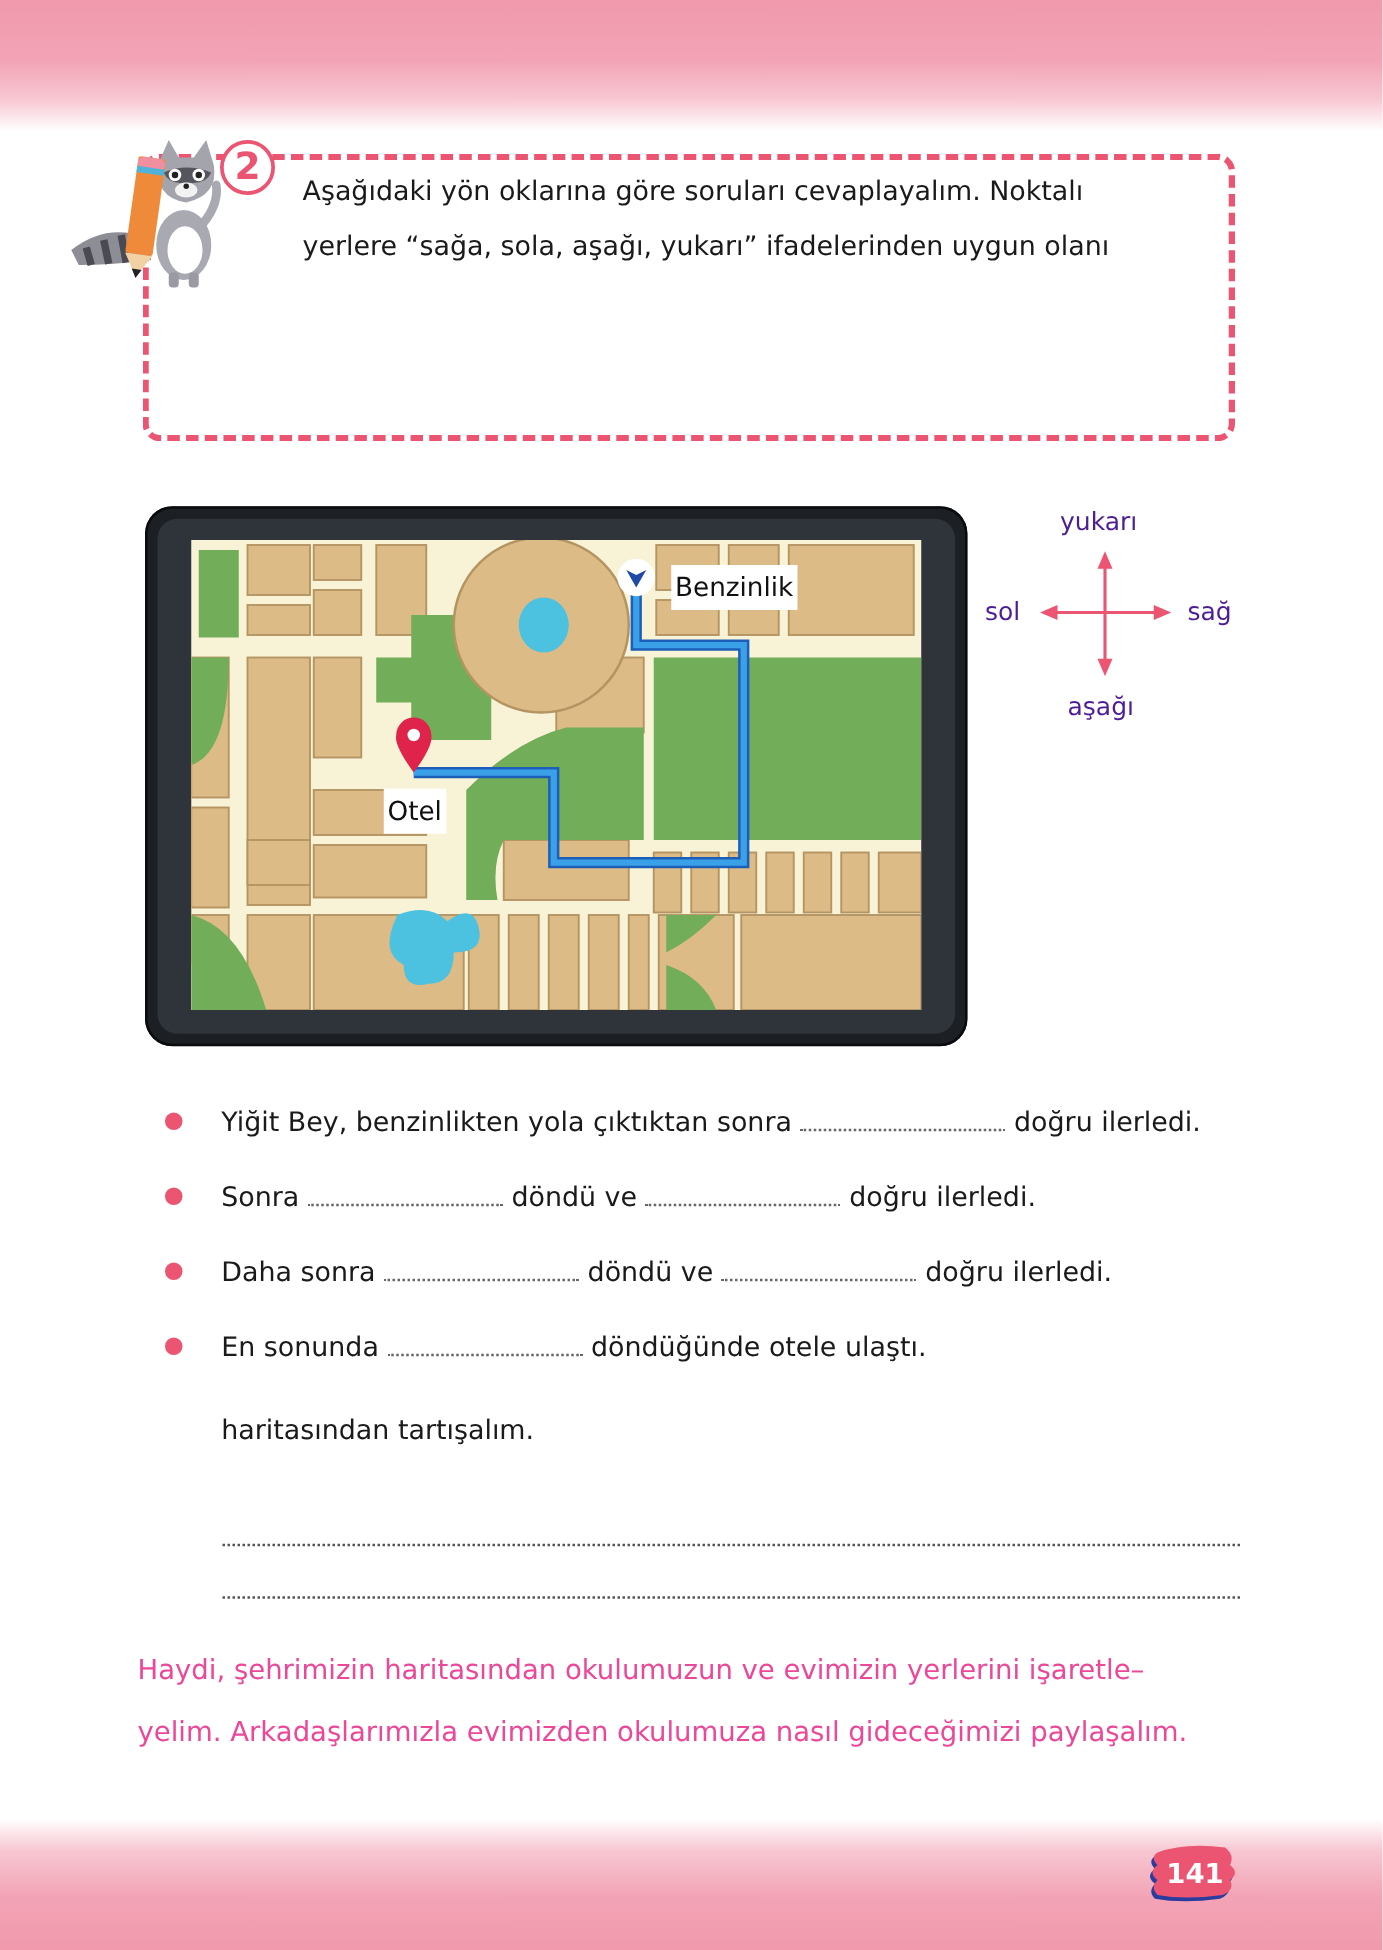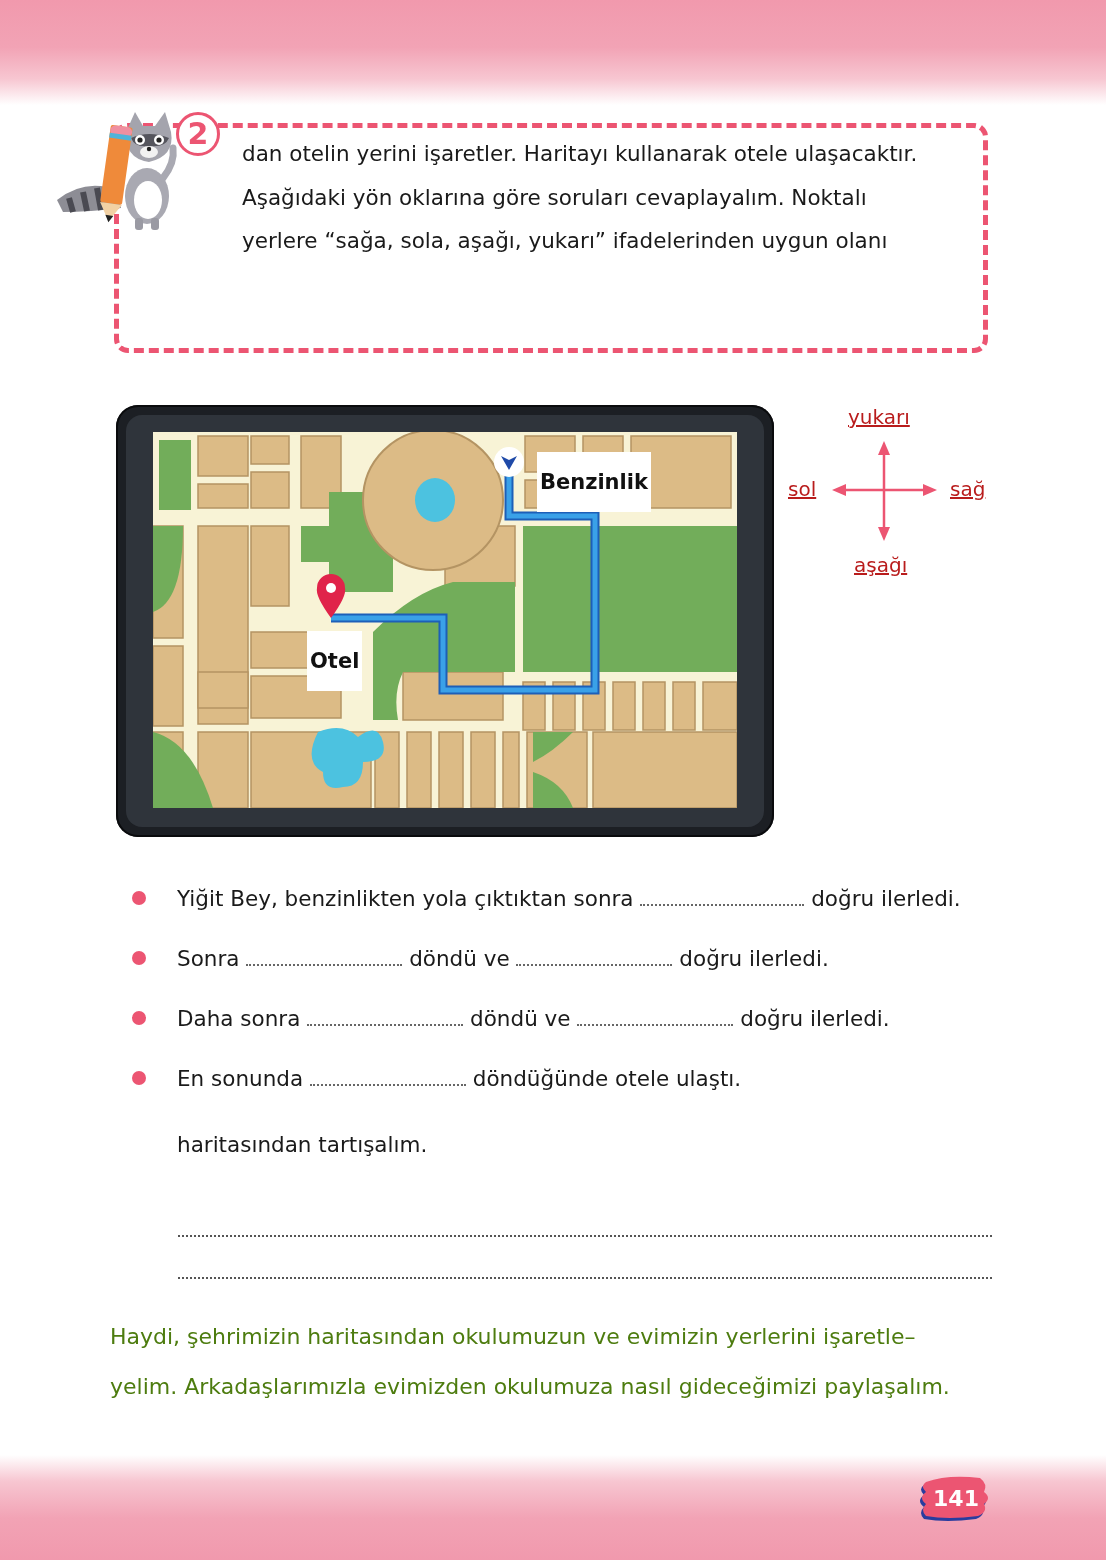--- a/index.html
+++ b/index.html
@@ -17,31 +17,31 @@
                color:#ec5572; font-weight:bold; font-size:30px; line-height:38px; text-align:center; }
   .task-text { position:absolute; left:242px; top:132px; width:740px; font-size:21.5px; line-height:43.5px;
                color:#1a1a1a; }
   .task-text div { white-space:nowrap; }
 
   .tablet { position:absolute; left:116px; top:405px; width:658px; height:432px; border-radius:22px;
             background:#1c1f24; box-shadow:0 0 0 2px #0a0b0d inset; }
   .tablet-inner { position:absolute; left:10px; top:10px; right:10px; bottom:10px; border-radius:16px;
             background:#2f343b; }
   .map { position:absolute; left:153px; top:432px; width:584px; height:376px; overflow:hidden; background:#f8f3d6; }
-  .lbl { position:absolute; background:#fff; color:#111; font-size:21px; padding:16px 3px; line-height:28px;font-weight:bold; }
+  .lbl { position:absolute; background:#fff; color:#111; font-size:21px; padding:4px 3px; line-height:28px; }
 
   .compass { position:absolute; left:780px; top:395px; width:230px; height:195px; }
-  .cmp-lbl { position:absolute; color:#b91c1c; font-size:20px;text-decoration:underline; }
+  .cmp-lbl { position:absolute; color:#4c1d95; font-size:20px; }
 
   .q { position:absolute; left:132px; font-size:21.5px; color:#1a1a1a; white-space:nowrap; }
   .bullet { display:inline-block; width:14px; height:14px; border-radius:50%; background:#ec5572;
             vertical-align:middle; margin-right:31px; position:relative; top:-2px; }
   .dots { display:inline-block; border-bottom:2px dotted #666; height:14px; vertical-align:baseline; }
   .answer-line { position:absolute; left:178px; width:814px; height:0; border-bottom:2px dotted #555; }
-  .footer-text { position:absolute; left:110px; width:900px; font-size:22px; line-height:50px; color:#4d7c0f; }
+  .footer-text { position:absolute; left:110px; width:900px; font-size:22px; line-height:50px; color:#ec4899; }
   .footer-text div { white-space:nowrap; }
   .page-num { position:absolute; left:918px; top:1472px; width:76px; height:50px; }
 </style>
 </head>
 <body>
 
 <div class="top-band"></div>
 
 <div class="task-box"></div>
 
@@ -71,21 +71,20 @@
     <rect x="50" y="18" width="22" height="10" rx="5" fill="#ef8fa0"></rect>
     <rect x="50" y="26" width="22" height="5" fill="#4fb3d9"></rect>
     <path d="M50,96 L72,96 L61,114 Z" fill="#f2d1a4"></path>
     <path d="M57,108 L65,108 L61,115 Z" fill="#222"></path>
   </g>
 </svg>
 
 <div class="num-badge">2</div>
 
 <div class="task-text">
-  <div>dan otelin yerini işaretler. Haritayı kullanarak otele ulaşacaktır.</div>
   <div>Aşağıdaki yön oklarına göre soruları cevaplayalım. Noktalı</div>
   <div>yerlere “sağa, sola, aşağı, yukarı” ifadelerinden uygun olanı</div>
 </div>
 
 <div class="tablet">
     <div class="tablet-inner"></div>
   </div>
 
 <div class="map">
   <svg width="584" height="376" viewBox="0 0 584 376">

